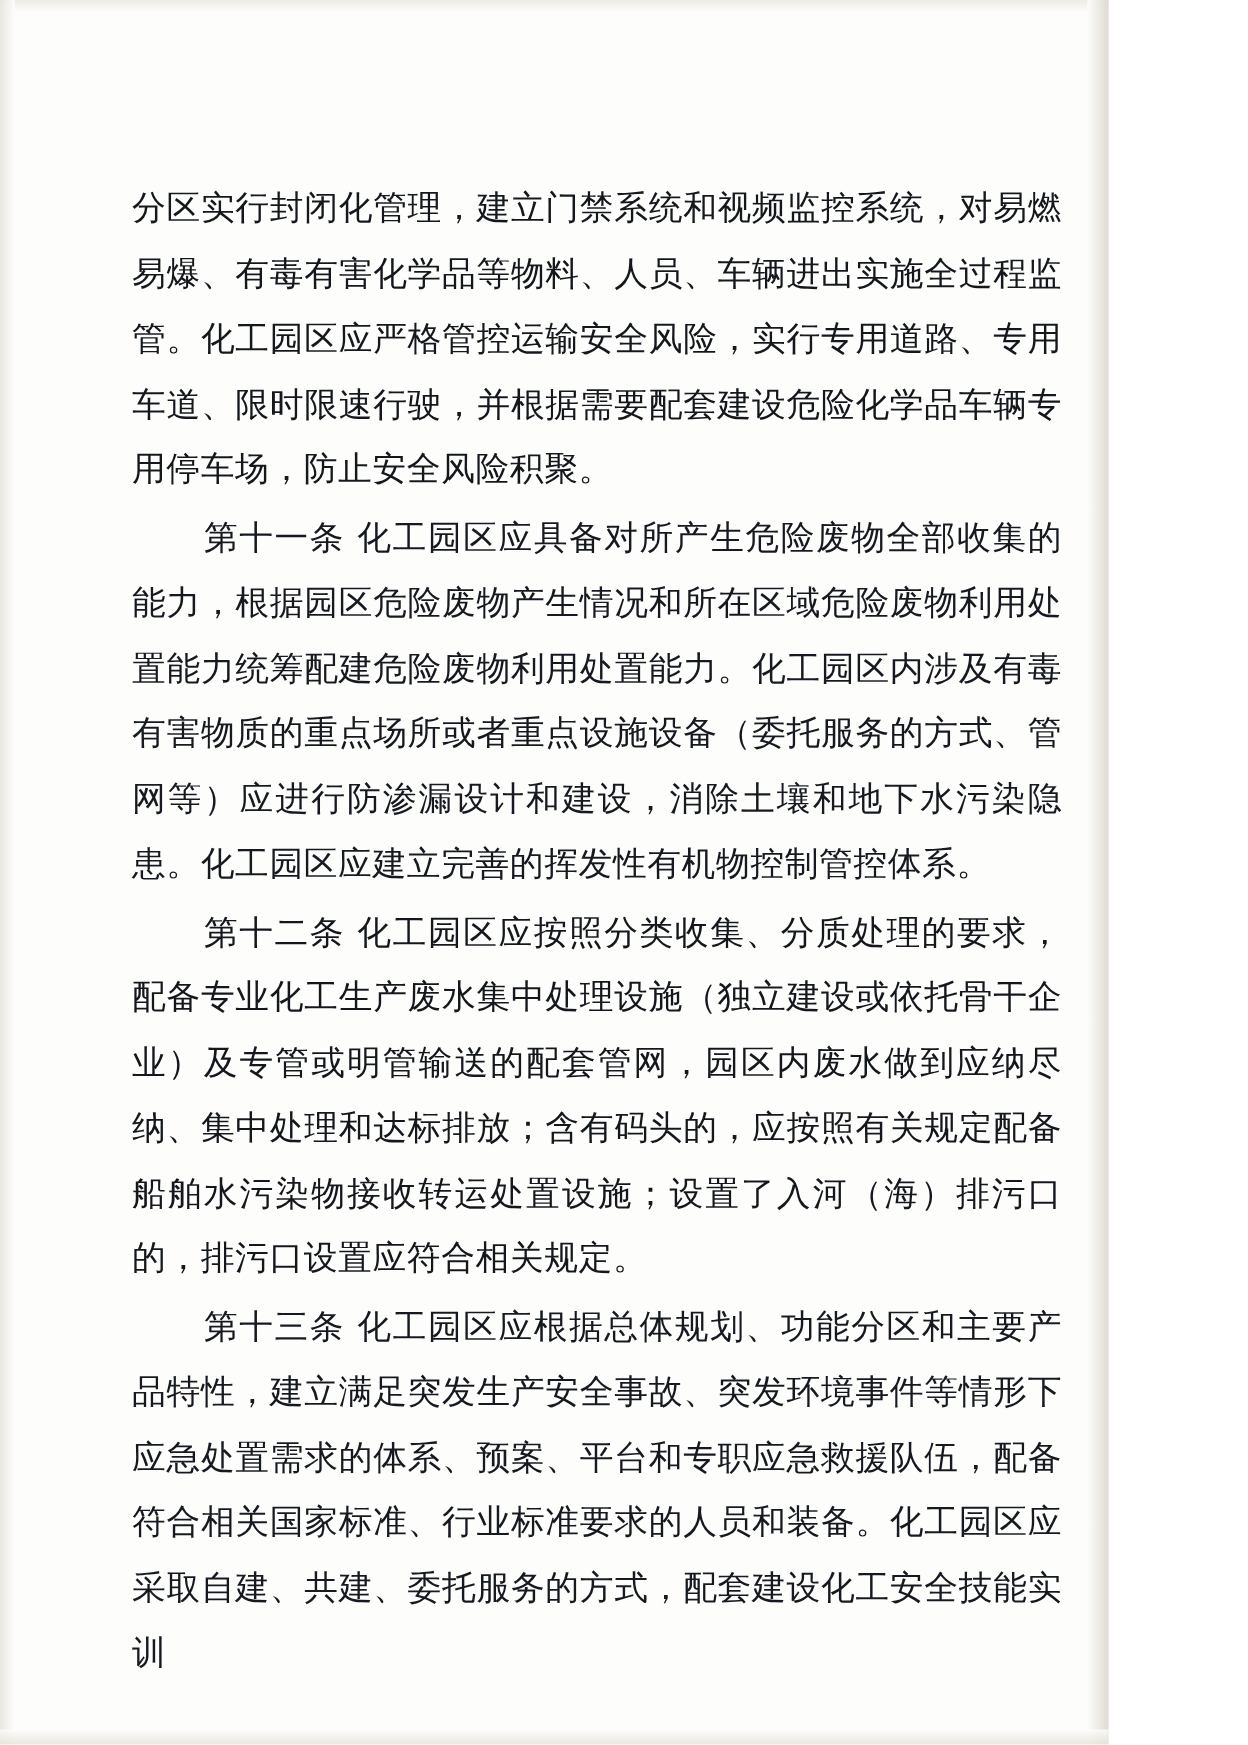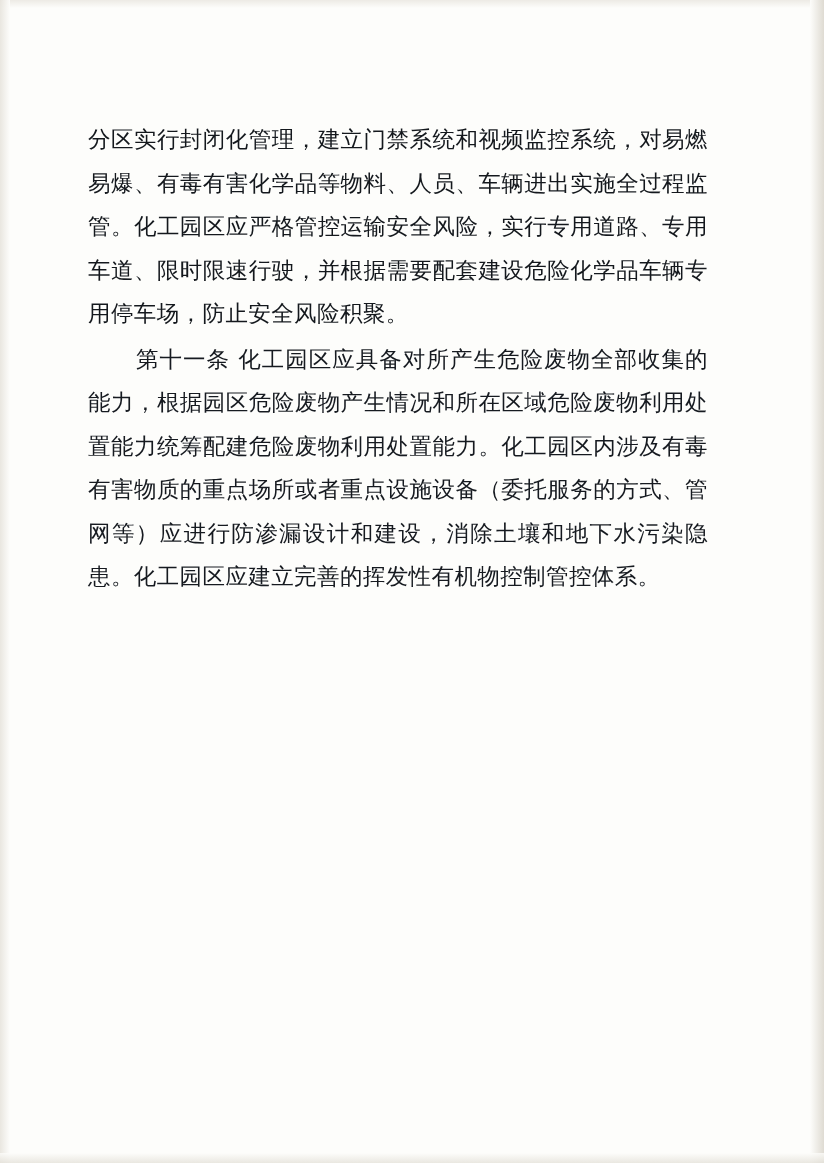--- a/index.html
+++ b/index.html
@@ -8,21 +8,21 @@
   }
   body {
     width: 832px;
     height: 1163px;
     background: #ffffff;
     font-family: "DejaVu Serif", "Liberation Serif", serif;
     overflow: hidden;
   }
   .page {
     position: relative;
-    width: 824px;
+    width: 739px;
     height: 1163px;
     background: #fdfdfb;
     box-sizing: border-box;
   }
   
   .scan-edge-left {
     position: absolute;
     left: 0; top: 0; bottom: 0;
     width: 10px;
     background: linear-gradient(to right, #e7e4dd, #fdfdfb);
@@ -77,14 +77,16 @@
 
 <div class="page">
   <div class="scan-edge-top"></div>
   <div class="scan-edge-left"></div>
   <div class="scan-edge-right"></div>
   <div class="scan-edge-bottom"></div>
 
   <div class="content">
     <p>分区实行封闭化管理，建立门禁系统和视频监控系统，对易燃易爆、有毒有害化学品等物料、人员、车辆进出实施全过程监管。化工园区应严格管控运输安全风险，实行专用道路、专用车道、限时限速行驶，并根据需要配套建设危险化学品车辆专用停车场，防止安全风险积聚。</p>
     <p class="indent">第十一条 化工园区应具备对所产生危险废物全部收集的能力，根据园区危险废物产生情况和所在区域危险废物利用处置能力统筹配建危险废物利用处置能力。化工园区内涉及有毒有害物质的重点场所或者重点设施设备（委托服务的方式、管网等）应进行防渗漏设计和建设，消除土壤和地下水污染隐患。化工园区应建立完善的挥发性有机物控制管控体系。</p>
+    <p class="indent">第十二条 化工园区应按照分类收集、分质处理的要求，配备专业化工生产废水集中处理设施（独立建设或依托骨干企业）及专管或明管输送的配套管网，园区内废水做到应纳尽纳、集中处理和达标排放；含有码头的，应按照有关规定配备船舶水污染物接收转运处置设施；设置了入河（海）排污口的，排污口设置应符合相关规定。</p>
+    <p class="indent">第十三条 化工园区应根据总体规划、功能分区和主要产品特性，建立满足突发生产安全事故、突发环境事件等情形下应急处置需求的体系、预案、平台和专职应急救援队伍，配备符合相关国家标准、行业标准要求的人员和装备。化工园区应采取自建、共建、委托服务的方式，配套建设化工安全技能实训</p>
   </div>
 </div>
 
 </body></html>

